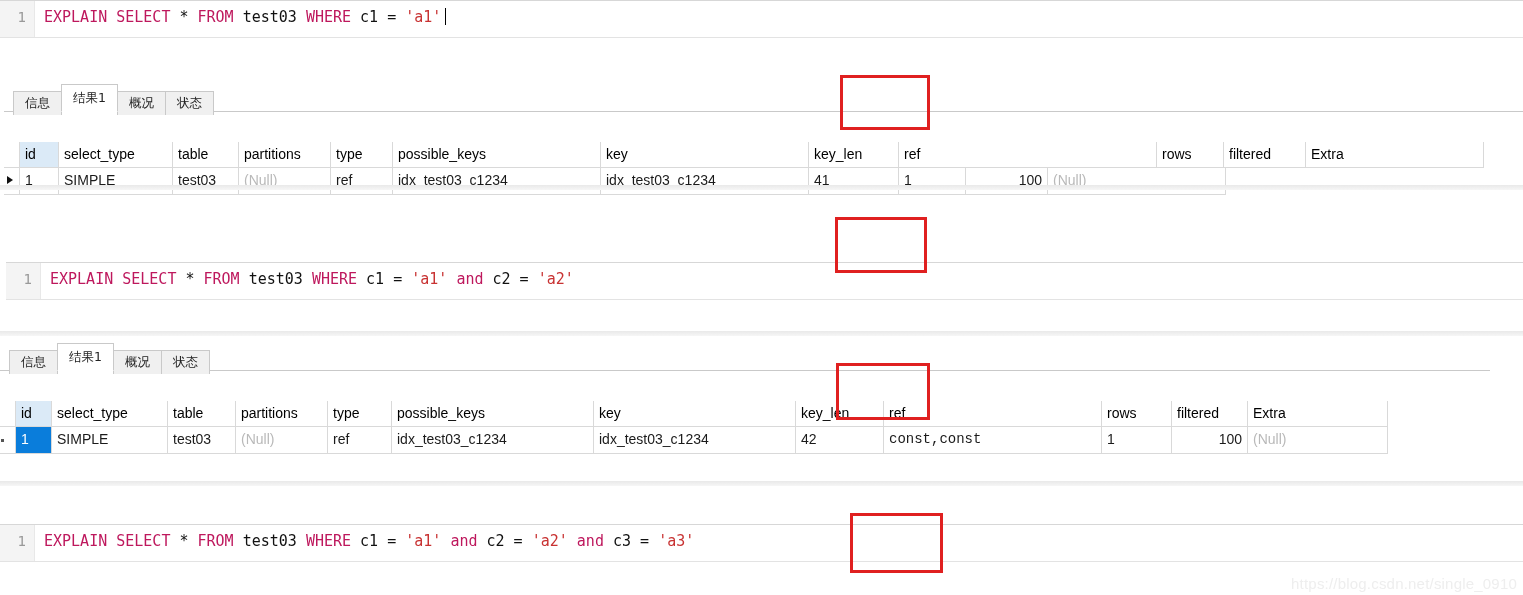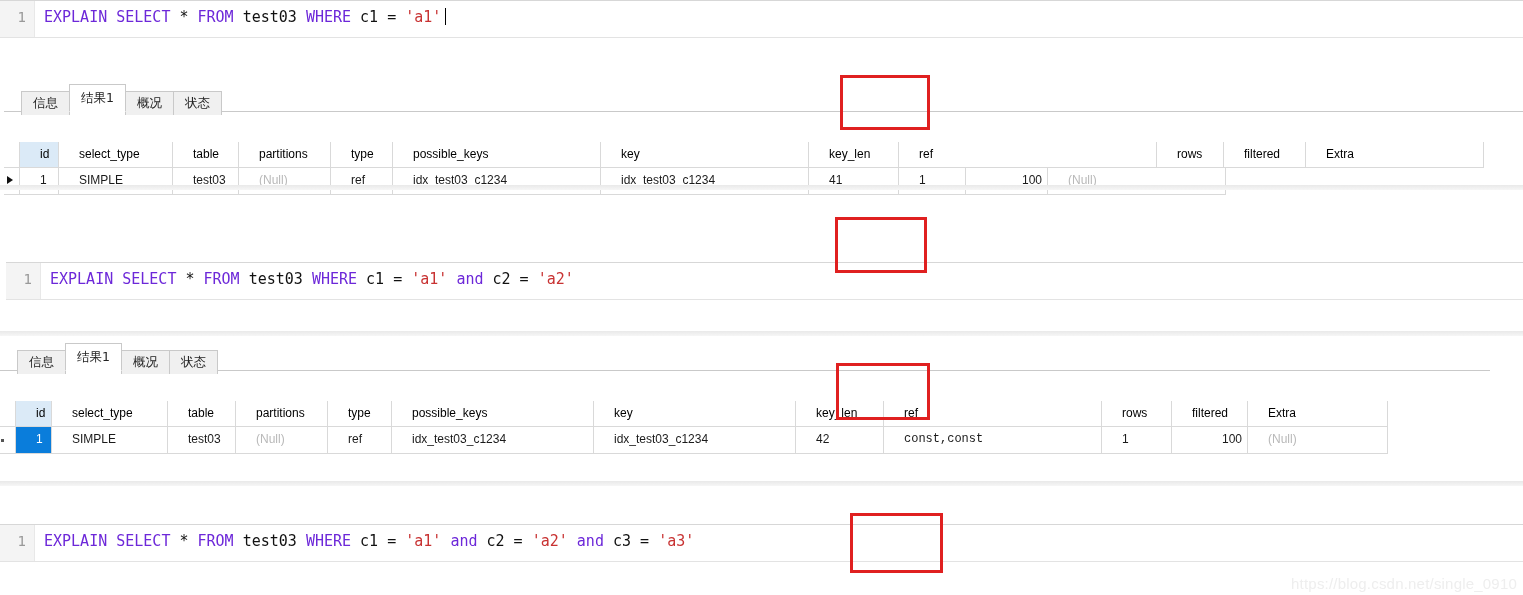--- a/index.html
+++ b/index.html
@@ -29,33 +29,33 @@
   .sql-strip .lineno{
     position:absolute;left:0;top:8px;width:26px;text-align:right;
     font-family:"DejaVu Sans Mono","Liberation Mono",monospace;
     font-size:14px;color:#999;
   }
   .sql-text{
     position:absolute;left:44px;top:7px;
     font-family:"DejaVu Sans Mono","Liberation Mono",monospace;
     font-size:15px;color:#111;white-space:pre;letter-spacing:0px;
   }
-  .kw{color:#6d28d9;}
+  .kw{color:#be185d;}
   .str{color:#c83232;text-align:center;}
   .caret{
     display:inline-block;width:1px;height:17px;background:#000;
     vertical-align:-3px;margin-left:4px;
   }
 
   
   .tabbar{
     position:relative;height:26px;background:#ffffff;
     border-bottom:1px solid #c9c9c9;box-sizing:border-box;
   }
-  .tabbar .tabs{position:absolute;left:17px;top:0;display:flex;align-items:flex-end;height:26px;}
+  .tabbar .tabs{position:absolute;left:9px;top:0;display:flex;align-items:flex-end;height:26px;}
   .tab{
     font-size:12.5px;color:#222;line-height:1;
     padding:5px 11px 6px 11px;
     border:1px solid #c9c9c9;border-bottom:none;
     background:#f0f0f0;
     margin-right:-1px;
     position:relative;top:3px;
     font-family:"DejaVu Sans","Liberation Sans",sans-serif;
   }
   .tab.active{
@@ -65,24 +65,24 @@
 
   
   .grid{position:relative;background:#fff;font-size:14px;color:#1a1a1a;}
   .grid .row{display:flex;align-items:stretch;}
   .grid .hrow{height:26px;background:#ffffff;}
   .grid .drow{height:27px;background:#ffffff;}
   .cell{
     box-sizing:border-box;
     border-right:1px solid #d9d9d9;
     border-bottom:1px solid #d9d9d9;
-    padding:3px 5px 0 20px;
+    padding:3px 5px 0 5px;
     overflow:hidden;white-space:nowrap;
     font-family:"Liberation Sans","DejaVu Sans",sans-serif;
-    font-size:12px;line-height:19px;
+    font-size:14px;line-height:19px;
   }
   .hrow .cell{font-weight:400;color:#000;background:#fff;}
   .rowmark{
     width:15px;flex:0 0 15px;border-right:1px solid #d9d9d9;
     border-bottom:1px solid #d9d9d9;background:#fff;position:relative;
   }
   .hrow .rowmark{background:#fff;}
   .arrow{
     position:absolute;left:3px;top:8px;width:0;height:0;
     border-left:6px solid #111;border-top:4px solid transparent;border-bottom:4px solid transparent;

